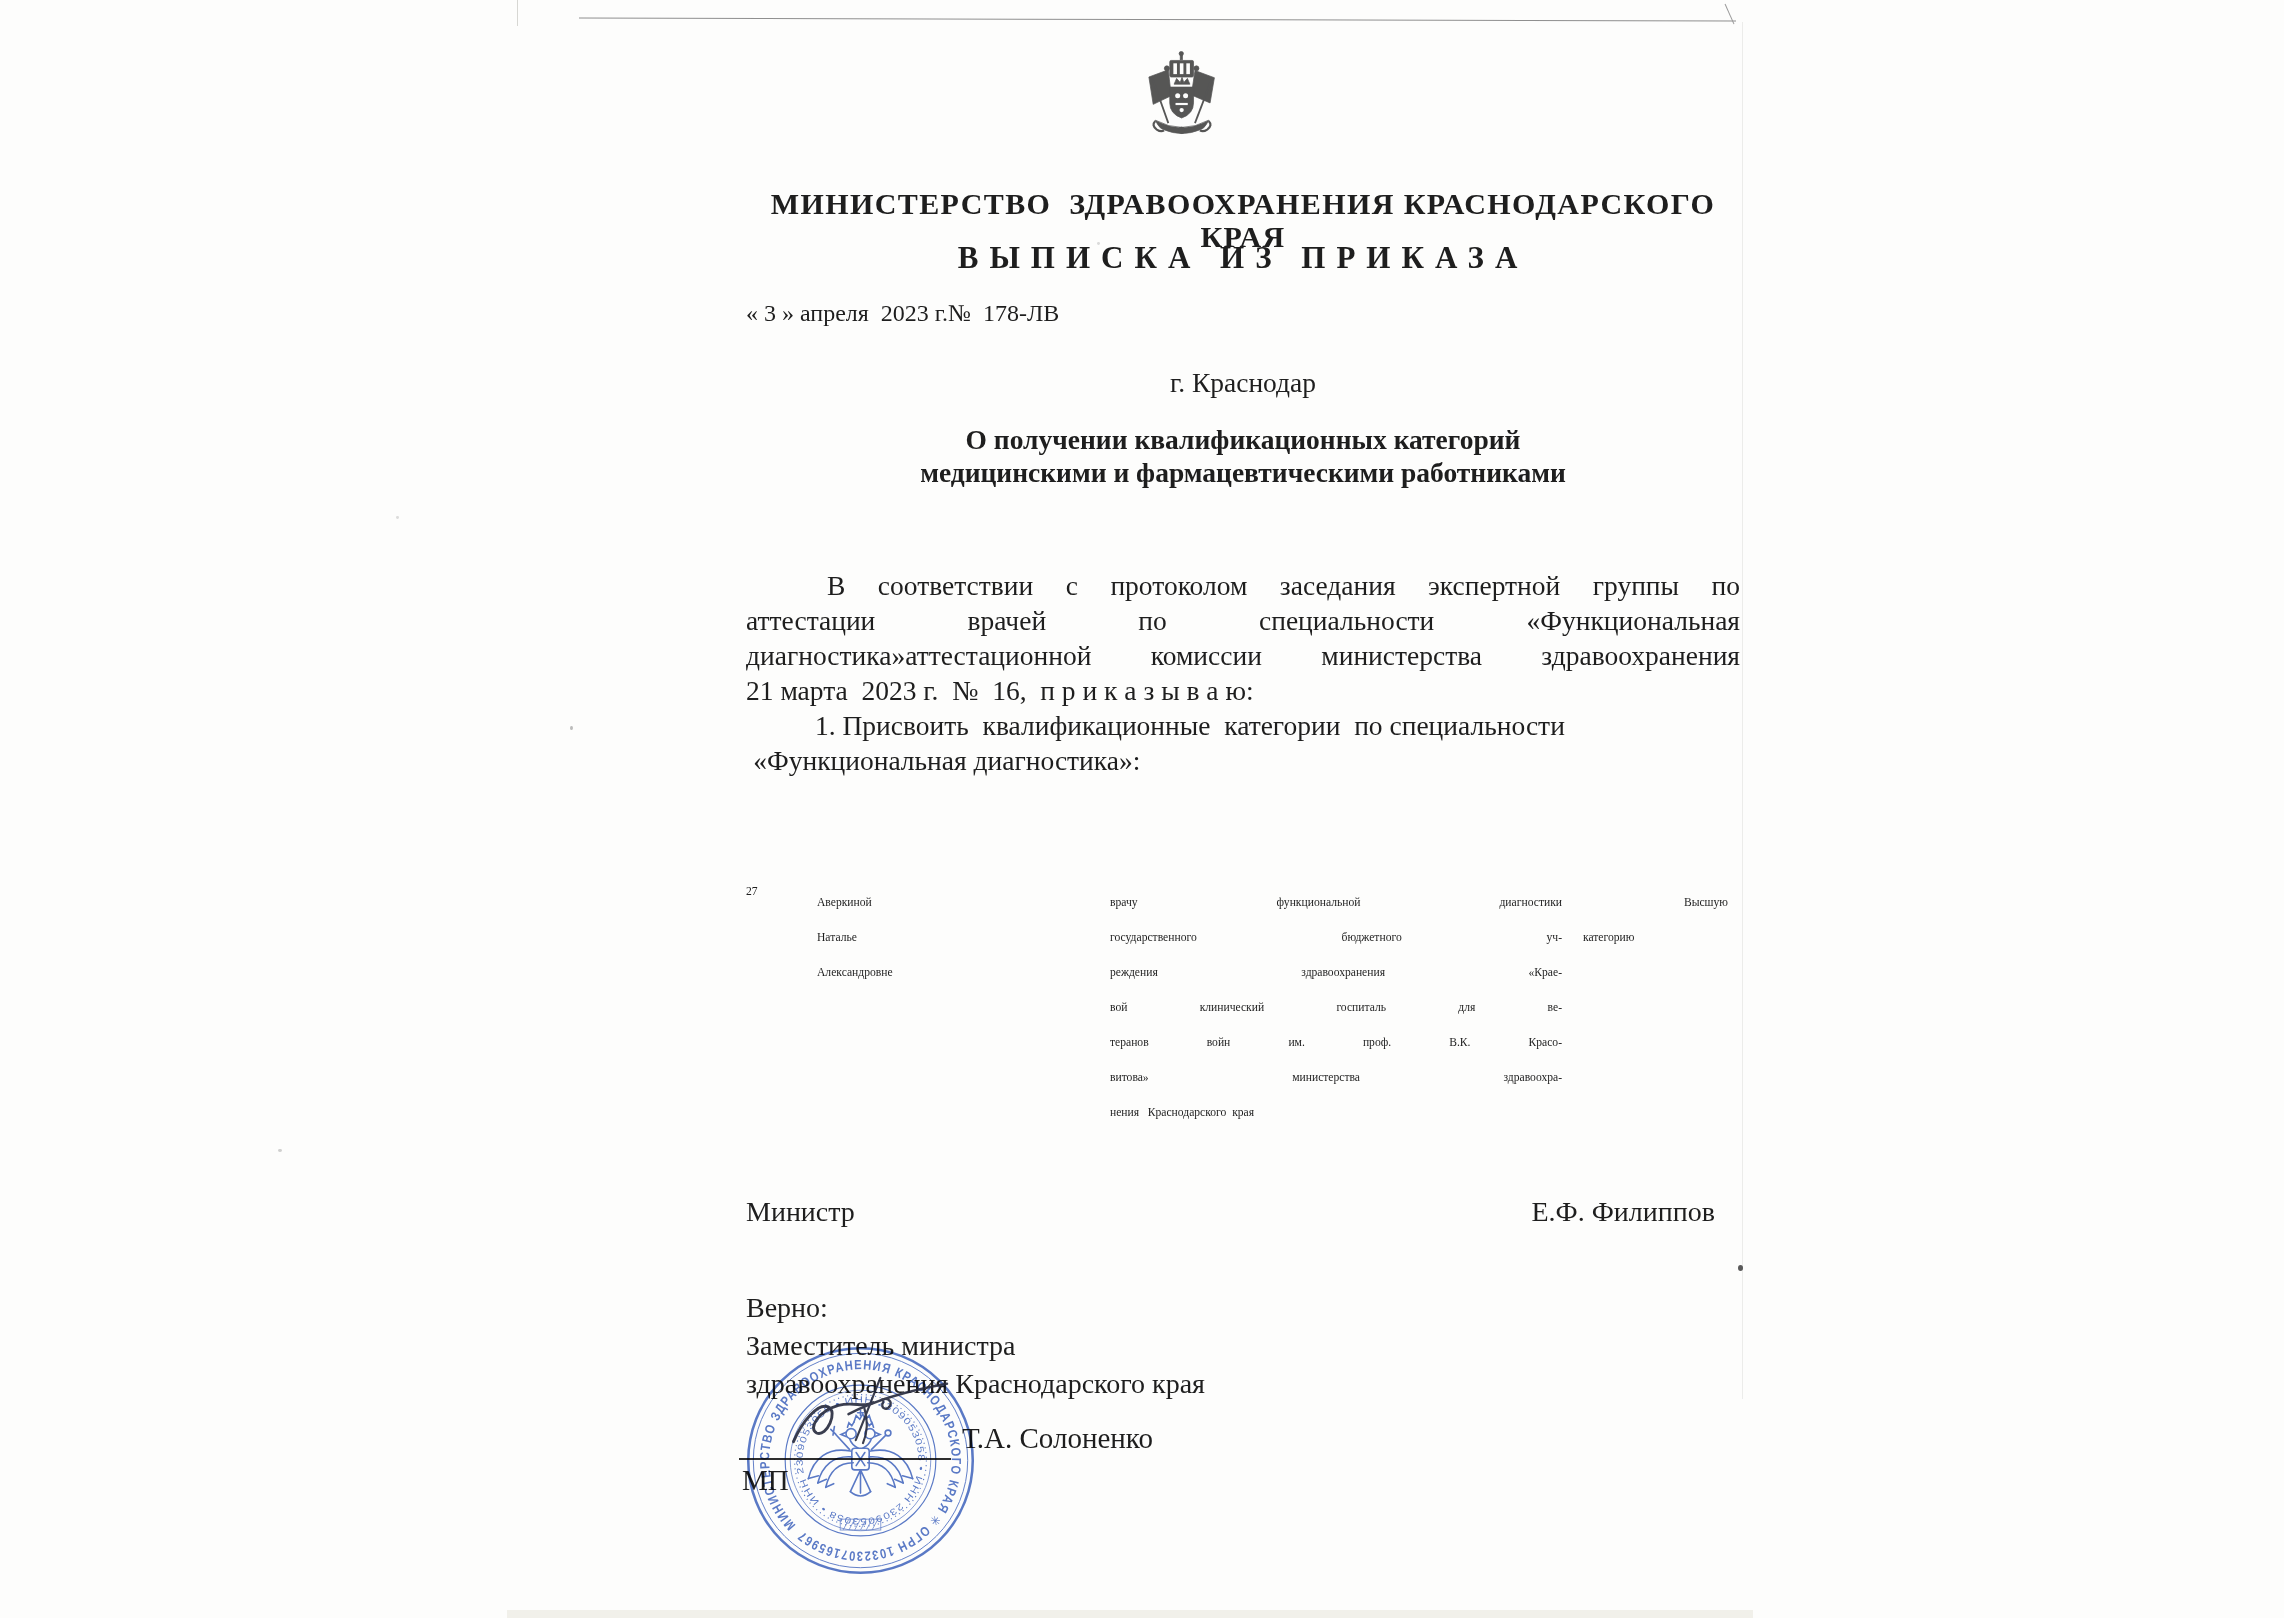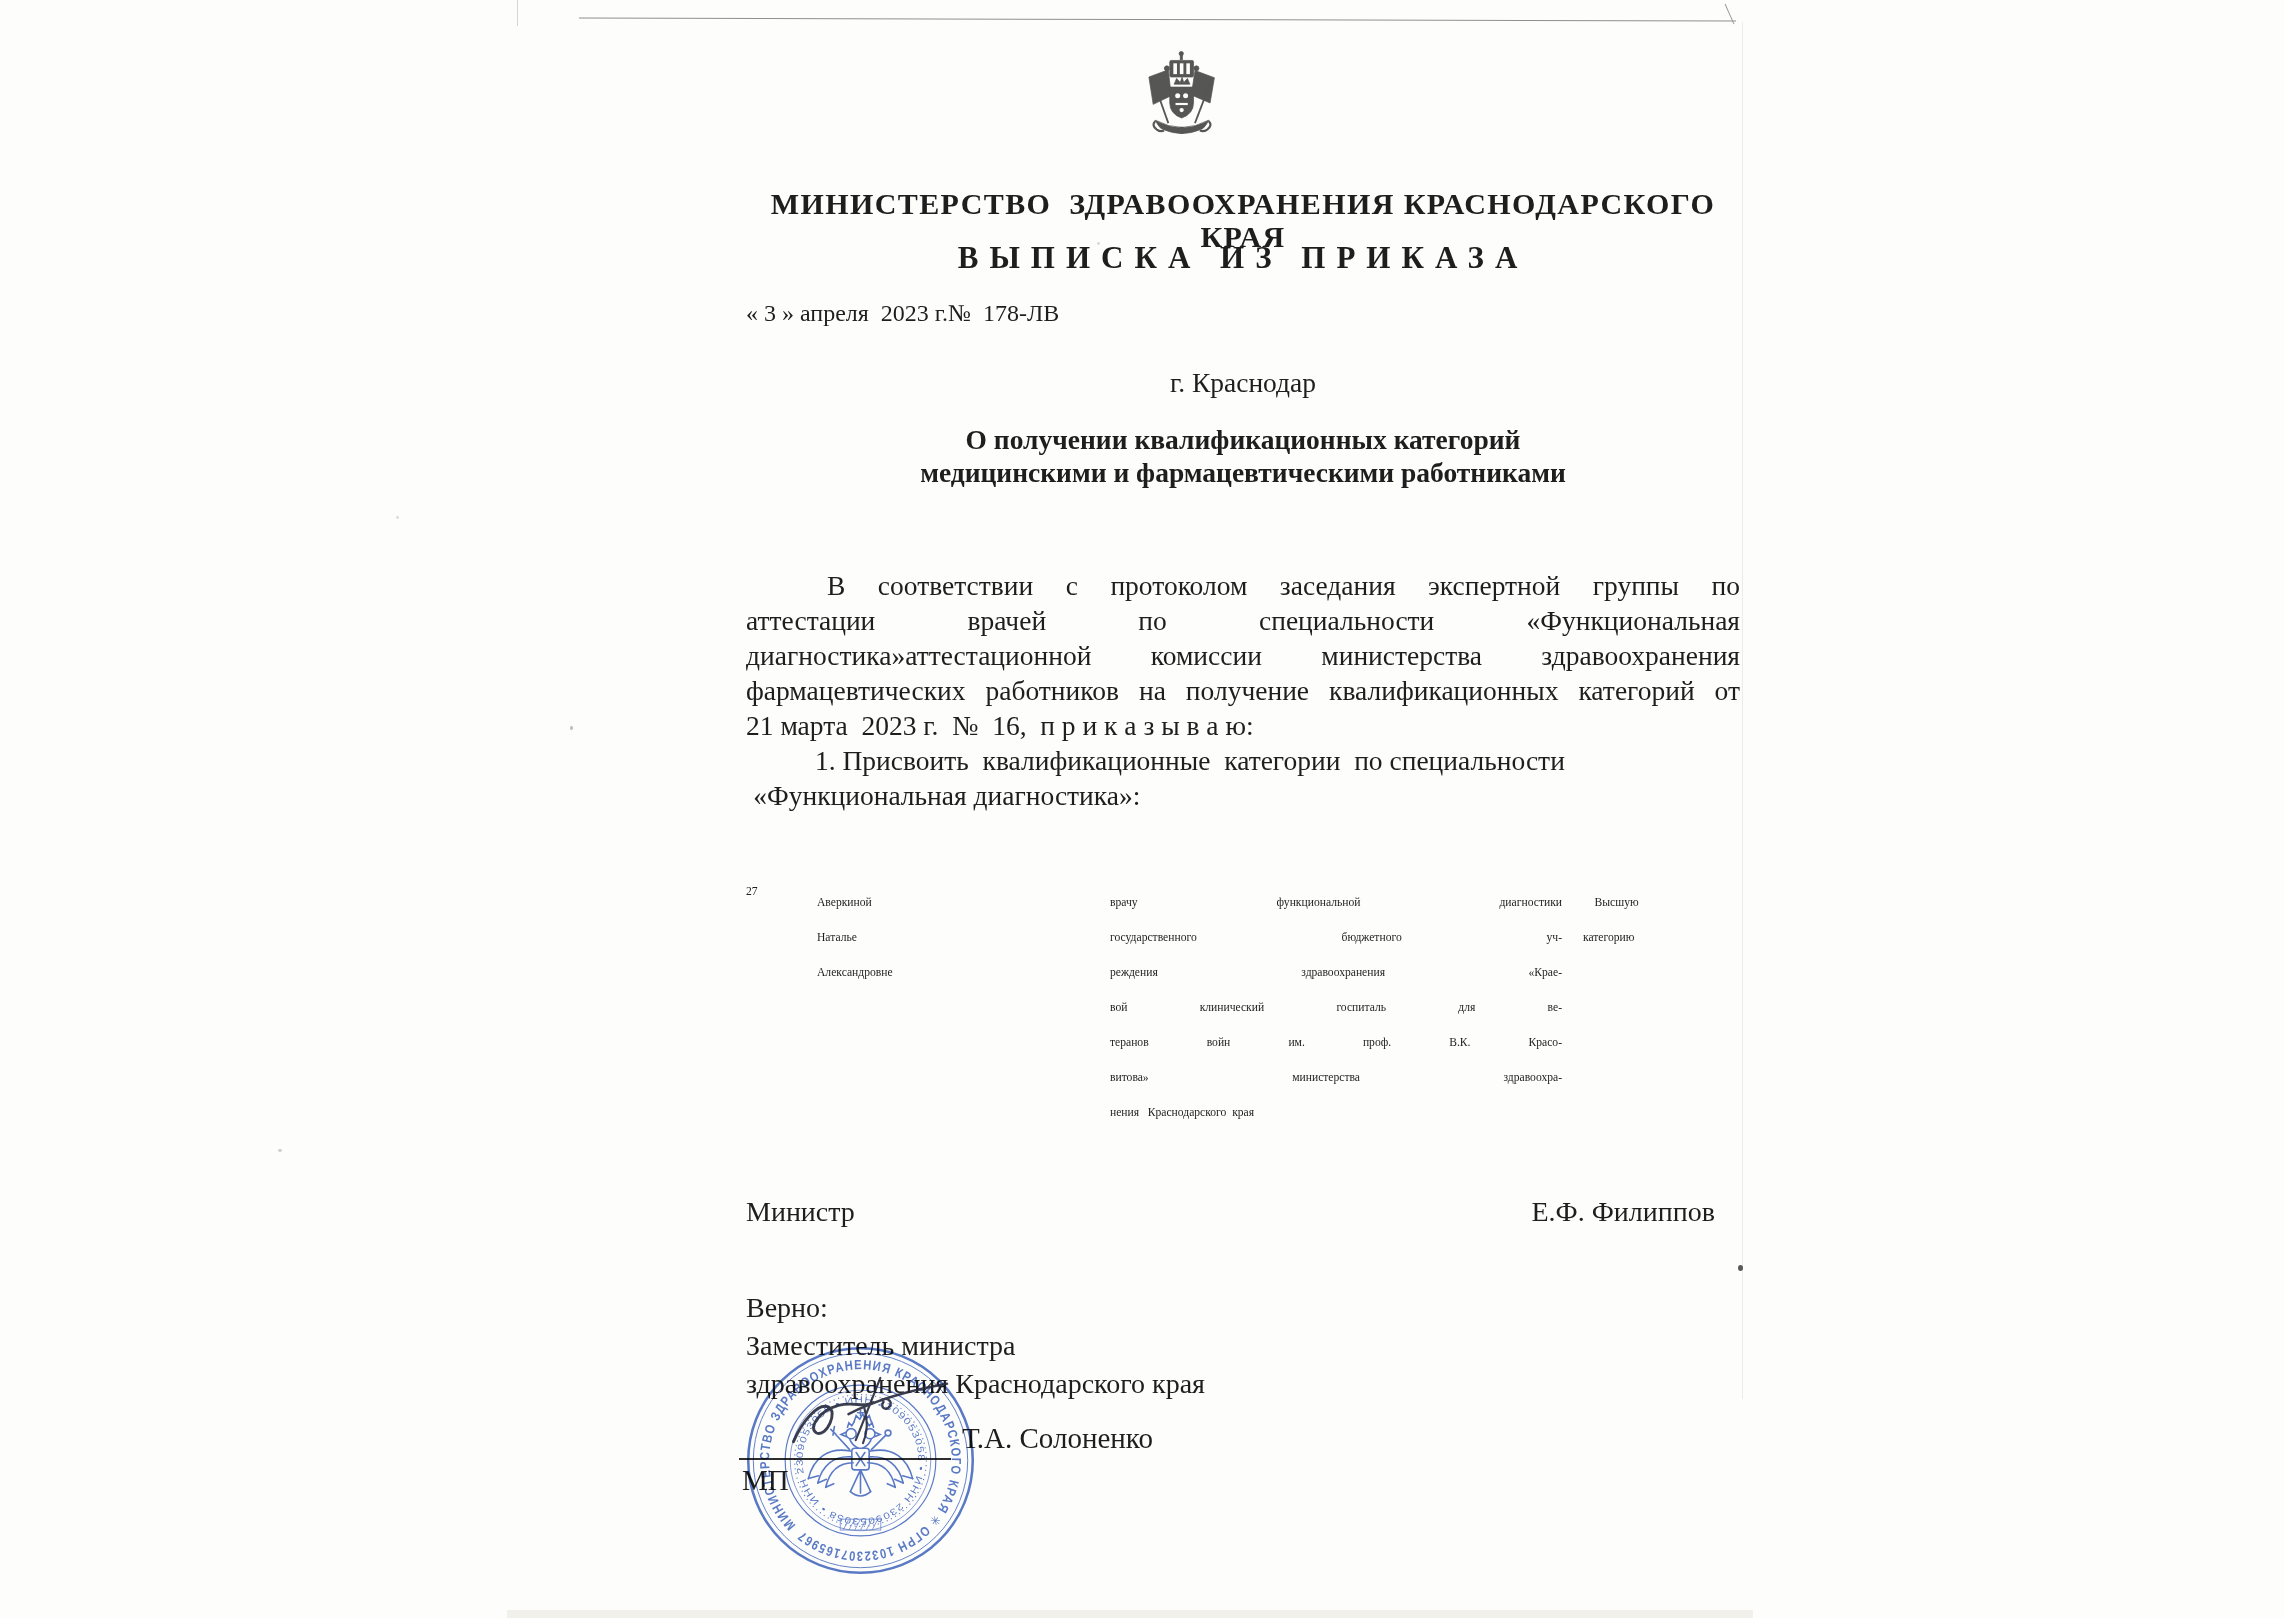--- a/index.html
+++ b/index.html
@@ -31,21 +31,21 @@
   .body-block{left:746px;top:552px;width:994px;font-size:27.5px;margin-top:16px;}
   .bline{line-height:35px;height:35px;overflow:visible;}
   .ind1{padding-left:81px;}
   .ind2{padding-left:69px;}
   .ind3{padding-left:7.2px;}
   .tnum{left:746px;top:885px;width:51px;}
   .tname{left:817px;top:885px;width:254px;line-height:35px;}
   .tdesc{left:1110px;top:885px;width:452px;line-height:35px;}
   .tdesc .just{height:35px;}
   .tcat{left:1583px;top:885px;width:145px;line-height:35px;}
-  .tcat .l0{padding-left:11.6px;}
+  .tcat .l0{padding-left:11.6px;text-align:right;}
   
   .minrow{left:746px;top:1196px;width:994px;display:flex;justify-content:space-between;font-size:28px;}
   .minrow .mname{padding-right:25px;}
   .vblock{left:746px;top:1289px;width:652px;font-size:28px;line-height:38px;}
   .depname{left:962px;top:1422px;font-size:29px;}
   .sigline{left:739px;top:1458px;width:212px;height:2.2px;background:#2e2e2e;}
   .mp{left:742px;top:1464px;font-size:29px;}
   .stamp{left:741px;top:1341px;width:239px;height:239px;mix-blend-mode:multiply;opacity:0.92;}
   .signature{left:779px;top:1362px;width:181px;height:105px;}
   .emblem{left:1146px;top:51px;width:72px;height:88px;}
@@ -103,21 +103,20 @@
 
   <div class="abs subject center">
     <div>О получении квалификационных категорий</div>
     <div>медицинскими и фармацевтическими работниками</div>
   </div>
 
   <div class="abs body-block">
     <div class="bline just ind1">В соответствии с протоколом заседания экспертной группы по</div>
     <div class="bline just">аттестации врачей по специальности «Функциональная</div>
     <div class="bline just">диагностика»аттестационной комиссии министерства здравоохранения</div>
-    <div class="bline just">фармацевтических работников на получение квалификационных категорий от</div>
     <div class="bline pre">21 марта  2023 г.  №  16,  п р и к а з ы в а ю:</div>
     <div class="bline pre ind2">1. Присвоить  квалификационные  категории  по специальности</div>
     <div class="bline ind3">«Функциональная диагностика»:</div>
   </div>
 
   <div class="abs tnum">27</div>
   <div class="abs tname">
     <div>Аверкиной</div>
     <div>Наталье</div>
     <div>Александровне</div>

